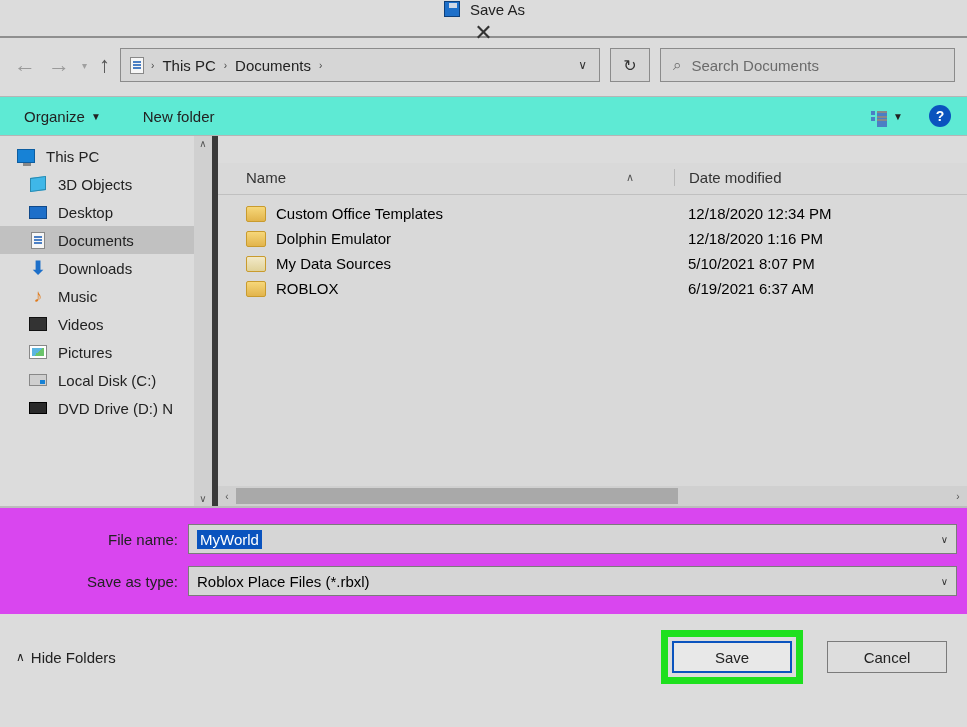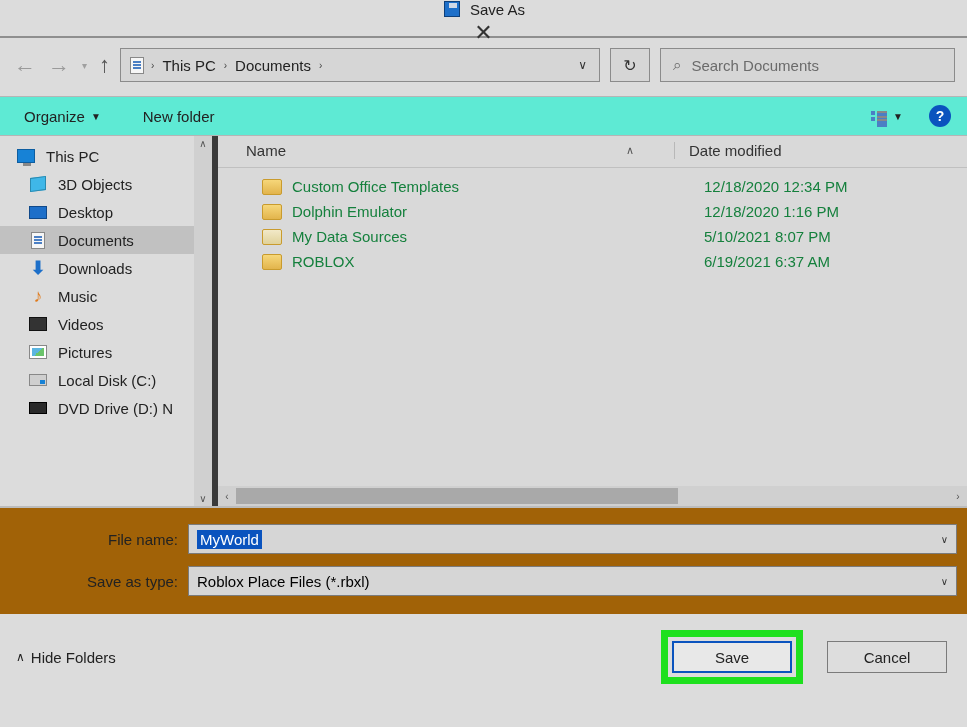--- a/index.html
+++ b/index.html
@@ -32,38 +32,38 @@
 .body { display: flex; height: 370px; }
 .nav { width: 212px; background: #dcdcdc; position: relative; padding-top: 6px; }
 .nav-item { display: flex; align-items: center; gap: 10px; padding: 5px 10px 5px 28px; font-size: 15px; color: #222; }
 .nav-item.root { padding-left: 16px; }
 .nav-item.selected { background: #c1c1c1; }
 .nav-scroll { position: absolute; right: 0; top: 0; bottom: 0; width: 18px; background: #d0d0d0; display: flex; flex-direction: column; align-items: center; justify-content: space-between; padding: 2px 0; }
 .scroll-arrow { font-size: 10px; color: #555; }
 
 .splitter { width: 6px; background: #3a3a3a; }
 
-.main { flex: 1; background: #d9d9d9; position: relative; display: flex; flex-direction: column; }
+.main { flex: 1; background: #d9d9d9; position: relative; display: flex; flex-direction: column; margin-top: 27px; }
 .cols { display: flex; border-bottom: 1px solid #c0c0c0; padding: 6px 0 8px 0; font-size: 15px; color: #333; }
 .col-name { width: 456px; padding-left: 28px; display:flex; align-items:center; gap:120px;}
 .col-name .sort { font-size:11px; color:#555; margin-left:auto; margin-right:40px;}
 .col-date { flex: 1; padding-left: 14px; border-left: 1px solid #b8b8b8; }
 .files { padding: 6px 0; }
-.file-row { display: flex; align-items: center; font-size: 15px; color: #15803d; padding: 4px 16px; }
+.file-row { display: flex; align-items: center; font-size: 15px; color: #000000; padding: 4px 0; }
 .file-row .fname { width: 456px; padding-left: 28px; display: flex; align-items: center; gap: 10px; }
 .file-row .fdate { flex: 1; padding-left: 14px; }
 .folder-icon { width: 20px; height: 16px; background: linear-gradient(#f6d77a,#e2b44c); border:1px solid #c99b2d; border-radius:2px; display:inline-block; }
 .folder-icon.data { background: linear-gradient(#f2e9c8,#e0d29a); }
 
 .hscroll { display: flex; align-items: center; height: 20px; background: #d0d0d0; margin-top: auto; }
 .hscroll .btn { width: 18px; text-align: center; font-size: 10px; color: #555; }
 .hscroll .track { flex: 1; height: 16px; background: #d0d0d0; position: relative; }
 .hscroll .thumb { position: absolute; left: 0; top: 0; height: 100%; width: 62%; background: #a9a9a9; }
 
-.form { padding: 16px 10px 6px 10px; border-top: 2px solid #bcbcbc; background: #a16207; }
+.form { padding: 16px 10px 6px 10px; border-top: 2px solid #bcbcbc; background: #d946ef; }
 .form-row { display: flex; align-items: center; margin-bottom: 12px; }
 .form-row label { width: 178px; text-align: right; padding-right: 10px; font-size: 15px; color: #222; }
 .form-input { flex: 1; height: 30px; border: 1px solid #7b7b7b; background: #d6d6d6; display: flex; align-items: center; padding: 0 8px; font-size: 15px; position: relative; }
 .form-input .val.selected { background: #0a53be; color: #fff; padding: 1px 3px; }
 .form-input .dd { position: absolute; right: 8px; color: #333; }
 
 .footer { display: flex; align-items: center; padding: 16px 10px 0 16px; position: relative; }
 .hide-folders { display: flex; align-items: center; gap: 6px; font-size: 15px; color: #222; }
 .buttons { margin-left: auto; display: flex; align-items: center; gap: 24px; padding-right: 10px; }
 .win-btn { width: 120px; height: 32px; border: 1px solid #7b7b7b; background: #ddd; font-size: 15px; color: #222; display: flex; align-items: center; justify-content: center; }

